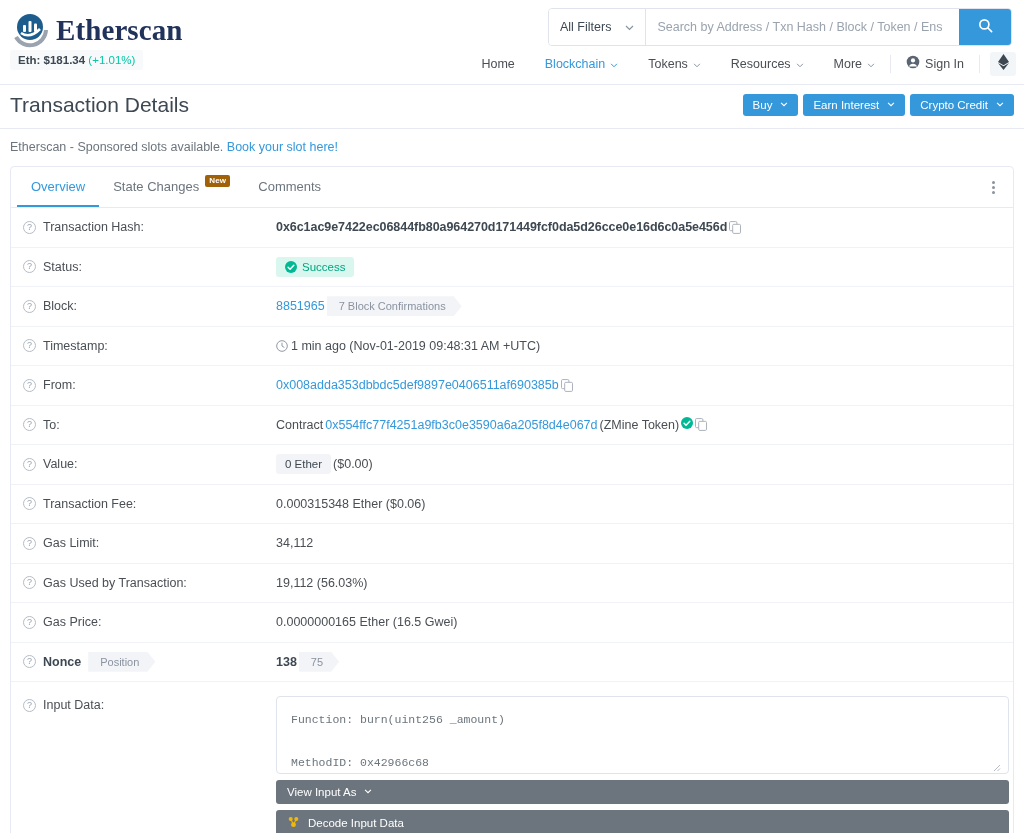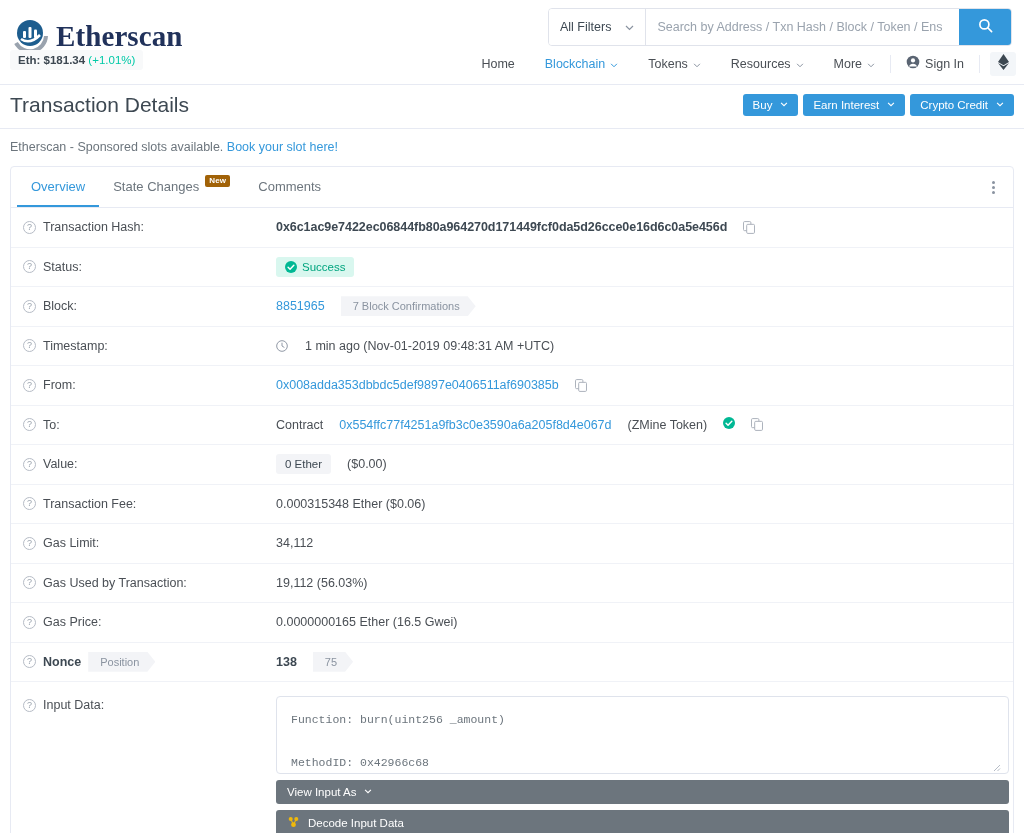--- a/index.html
+++ b/index.html
@@ -14,21 +14,21 @@
   }
 
   
   .topbar {
     position: relative;
     height: 85px;
     background: #ffffff;
     border-bottom: 1px solid #e7eaf3;
   }
   .brand {
-    position: absolute; left: 12px; top: 17px;
+    position: absolute; left: 12px; top: 11px;
     display: flex; align-items: center; gap: 6px;
   }
   .brand-mark { position: relative; width: 38px; height: 38px; }
   .brand-text {
     font-family: "Liberation Serif", serif;
     font-size: 29px; font-weight: bold;
     color: #21325b; letter-spacing: .1px;
   }
   .eth-price {
     position: absolute; left: 10px; top: 50px;
@@ -144,21 +144,21 @@
     min-height: 39.5px; padding: 0 12px;
     border-bottom: 1px solid #f0f2f7;
   }
   .row:last-child { border-bottom: 0; }
   .row-label {
     width: 253px; flex-shrink: 0;
     display: flex; align-items: center; gap: 7px;
     font-size: 12.5px; color: #4a4f55;
   }
   .row-value {
-    display: flex; align-items: center; gap: 16px;
+    display: flex; align-items: center; gap: 2px;
     font-size: 12.5px; color: #4a4f55; flex-wrap: wrap; text-align: right;
   }
   .q {
     width: 13px; height: 13px; flex-shrink: 0;
     border: 1px solid #b6bcc6; border-radius: 50%;
     color: #9aa3ae; font-size: 9px; line-height: 11px;
     text-align: center; cursor: pointer;
   }
   .hash-val { font-size: 12.5px; color: #3d4852; font-weight: bold; letter-spacing: -.05px; }
   .lnk { color: #3498db; text-decoration: none; cursor: pointer; }

